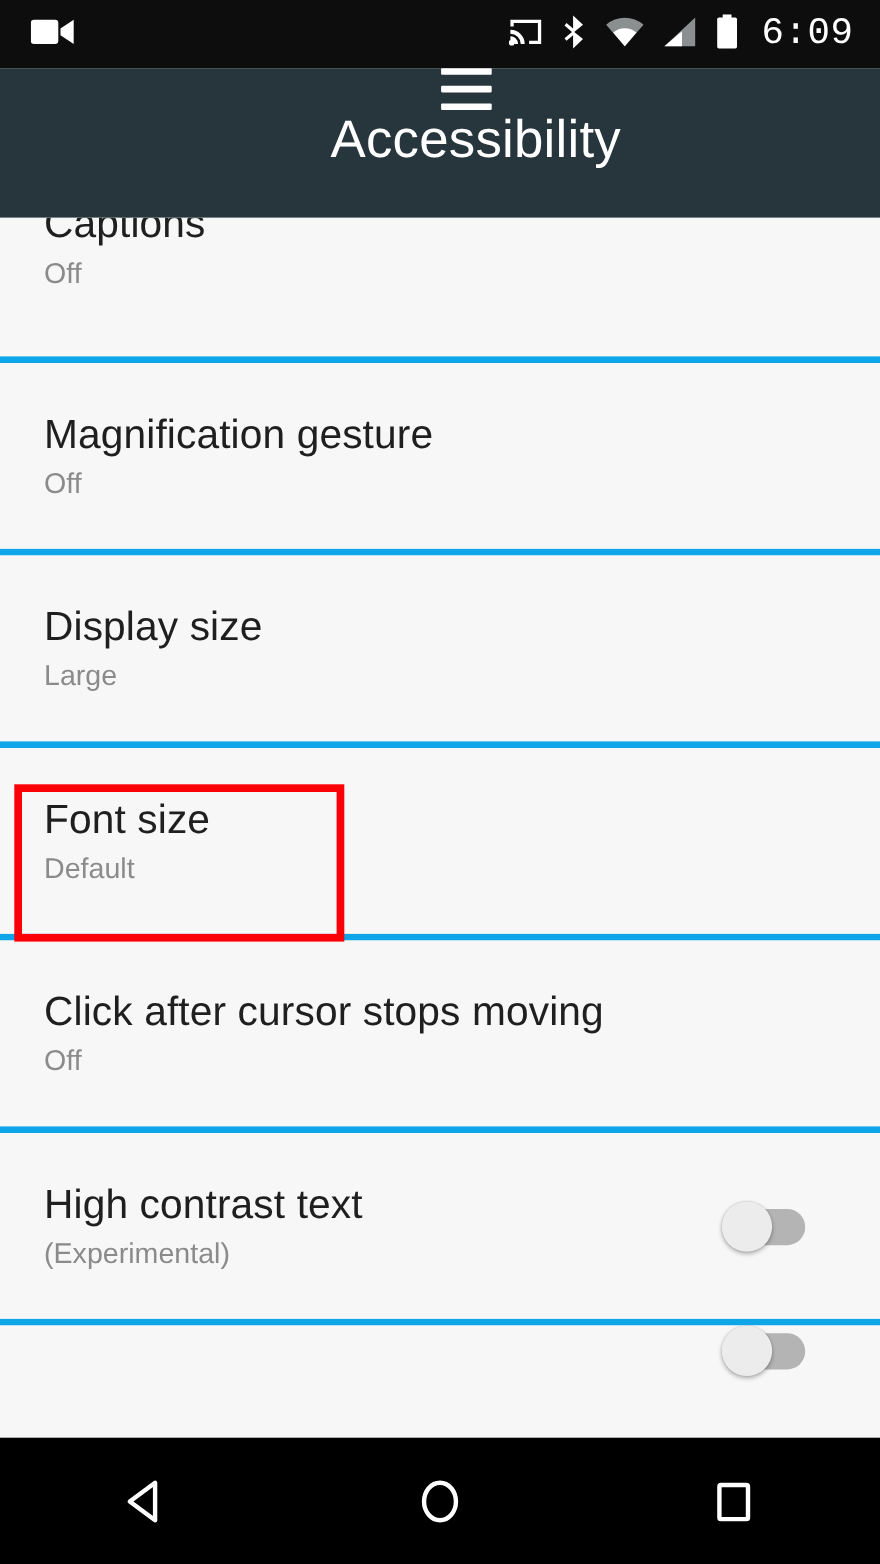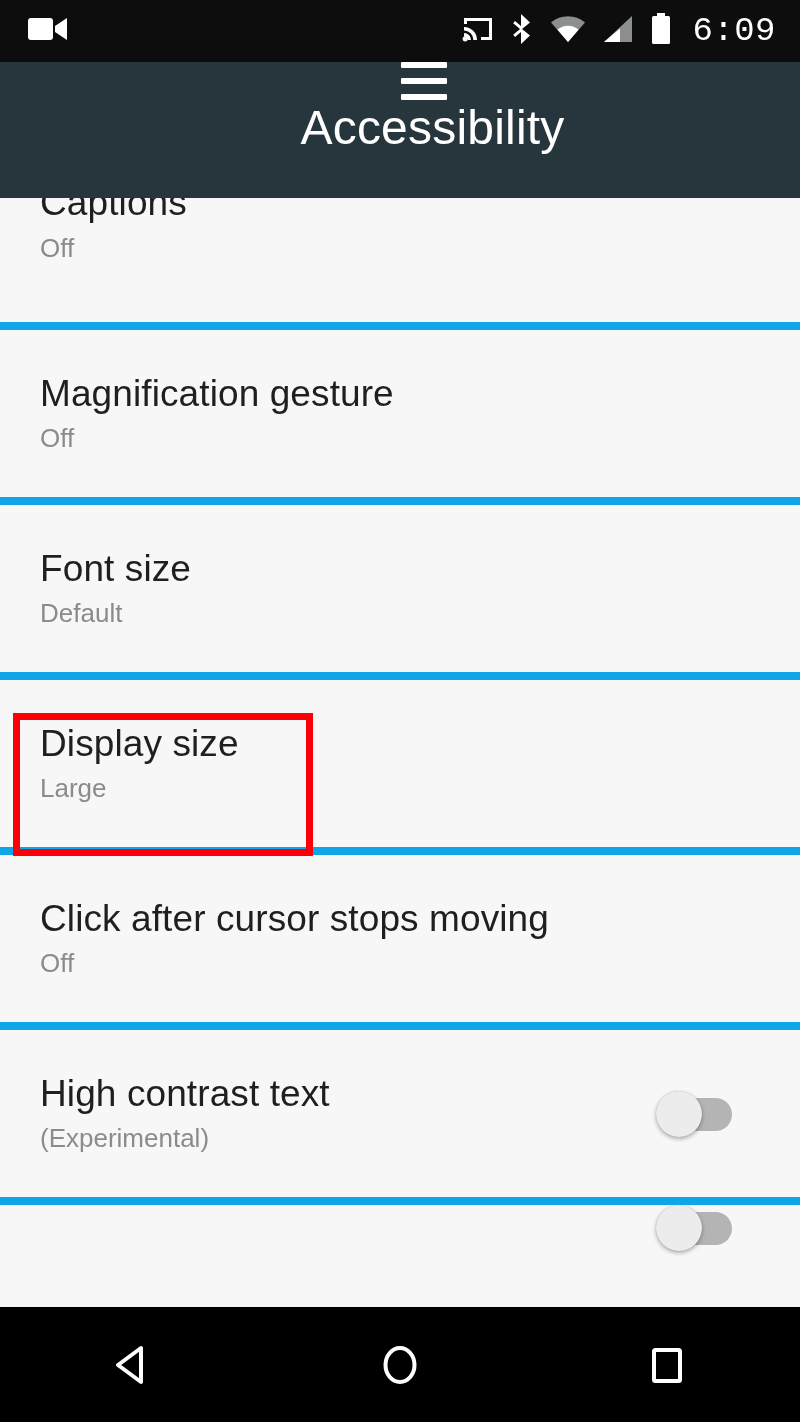--- a/index.html
+++ b/index.html
@@ -49,21 +49,21 @@
 
   
   .list {
     position:absolute; top:198px; left:0; width:800px; height:1109px;
     background:#f7f7f7; overflow:hidden;
   }
   .row {
     position:relative; width:800px;
     display:flex; align-items:center;
     padding:0 40px;
-    border-bottom:8px solid #0ea5e9;
+    border-bottom:6px solid #0ea5e9;
     background:#f7f7f7;
   }
   .row-texts { flex:1 1 auto; min-width:0; }
   .row-title {
     font-size:37px; color:#1f1f1f; font-weight:400;
     line-height:1.15; letter-spacing:0.1px; white-space:nowrap;
   }
   .row-sub {
     font-size:26px; color:#8b8b8b; font-weight:400;
     line-height:1.2; margin-top:8px; white-space:nowrap;
@@ -184,29 +184,29 @@
 
     <div class="row row-std">
       <div class="row-texts">
         <div class="row-title">Magnification gesture</div>
         <div class="row-sub">Off</div>
       </div>
     </div>
 
     <div class="row row-std">
       <div class="row-texts">
+        <div class="row-title">Display size</div>
+        <div class="row-sub">Large</div>
+      </div>
+    </div>
+
+    <div class="row row-std">
+      <div class="row-texts">
         <div class="row-title">Font size</div>
         <div class="row-sub">Default</div>
-      </div>
-    </div>
-
-    <div class="row row-std">
-      <div class="row-texts">
-        <div class="row-title">Display size</div>
-        <div class="row-sub">Large</div>
       </div>
     </div>
 
     <div class="row row-std">
       <div class="row-texts">
         <div class="row-title">Click after cursor stops moving</div>
         <div class="row-sub">Off</div>
       </div>
     </div>
 

